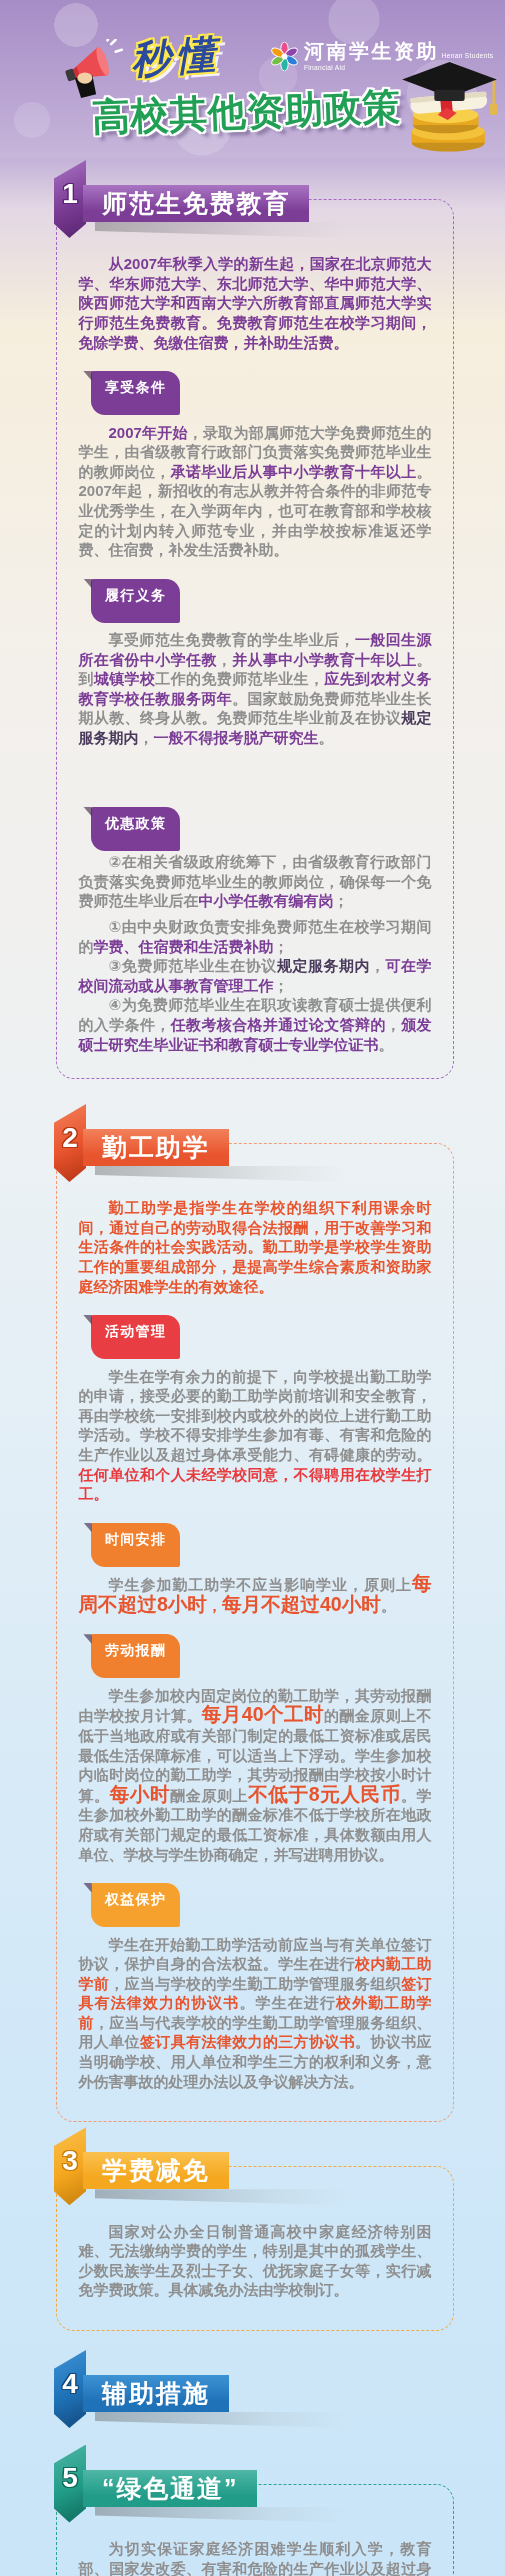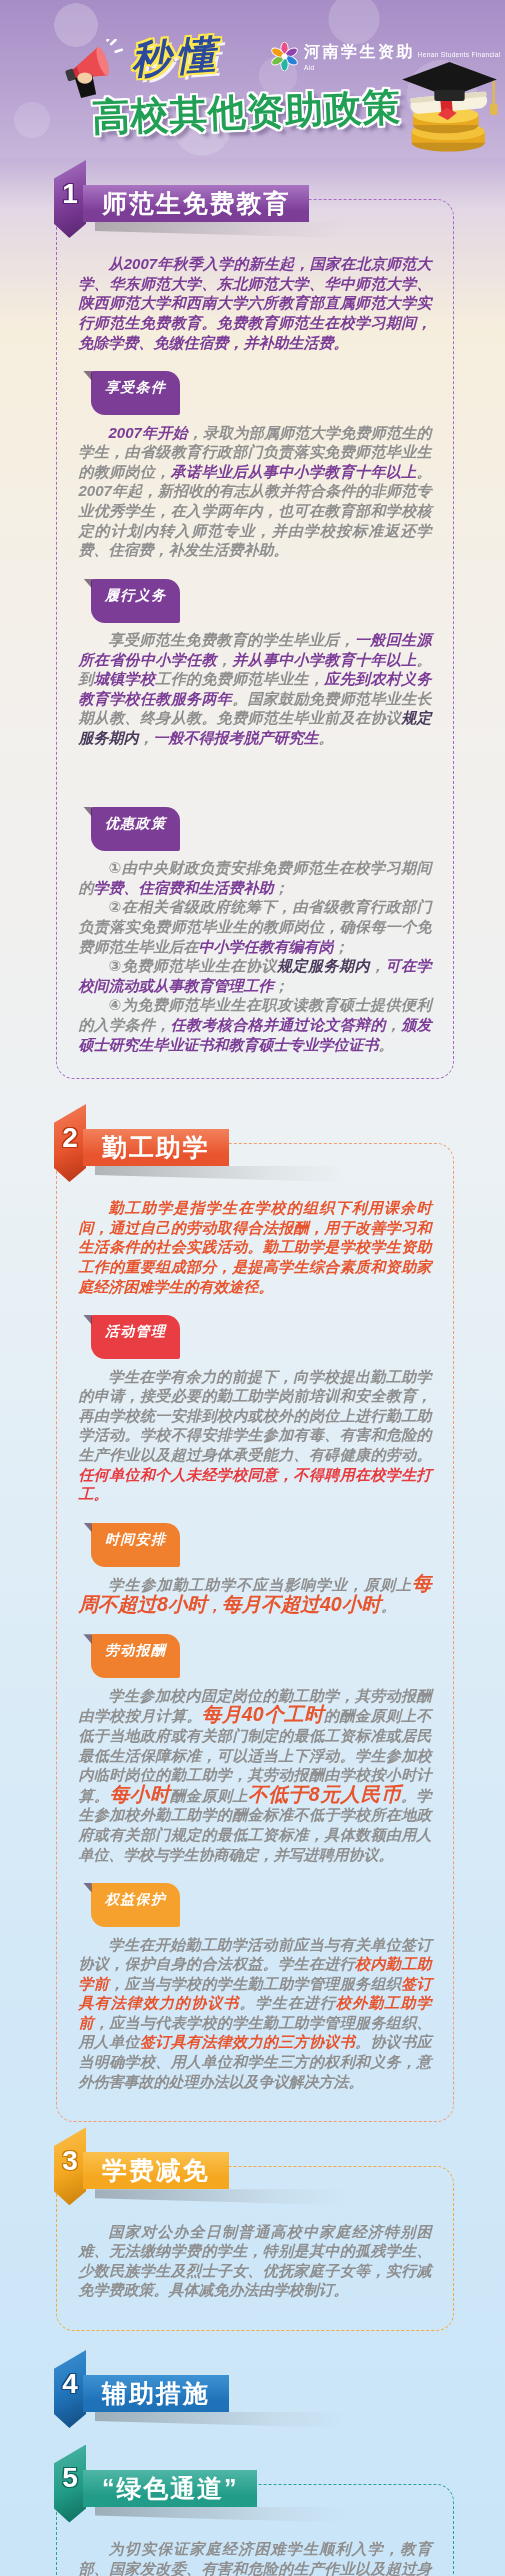--- a/index.html
+++ b/index.html
@@ -20,41 +20,41 @@
       linear-gradient(180deg,#a78dc6,#b9a4d2 60%,#c7b6da);}
   .badge{position:absolute;left:131px;top:30px;font-size:39px;font-weight:bold;font-style:italic;
     color:#2b4a9e;letter-spacing:6.3px;transform:rotate(-4deg);
     text-shadow:-1.9px -1.9px 0 #ffe94e,1.9px -1.9px 0 #ffe94e,-1.9px 1.9px 0 #ffe94e,1.9px 1.9px 0 #ffe94e,
       0 -1.9px 0 #ffe94e,0 1.9px 0 #ffe94e,-1.9px 0 0 #ffe94e,1.9px 0 0 #ffe94e,4.4px 4.4px 0 rgba(255,255,255,.85);}
   .main-title{position:absolute;left:92px;top:87px;font-size:38px;font-weight:bold;
     color:#21a055;letter-spacing:0.6px;transform:rotate(-2deg);white-space:nowrap;
     text-shadow:-1.9px -1.9px 0 #fff,1.9px -1.9px 0 #fff,-1.9px 1.9px 0 #fff,1.9px 1.9px 0 #fff,
       0 -1.9px 0 #fff,0 1.9px 0 #fff,-1.9px 0 0 #fff,1.9px 0 0 #fff,5px 5px 3.8px rgba(60,40,90,.45);}
   .logo{position:absolute;left:270px;top:42px;display:flex;align-items:center;gap:5px;}
-  .logo-text .cn{font-size:16px;font-weight:bold;color:#fff;letter-spacing:2.5px;line-height:17.7px;}
+  .logo-text .cn{font-size:20px;font-weight:bold;color:#fff;letter-spacing:2.5px;line-height:17.7px;}
   .logo-text .en{font-size:6.6px;color:#fff;letter-spacing:0.3px;}
   .megaphone{position:absolute;left:56px;top:39px;}
   .cap-coins{position:absolute;right:5px;top:58px;}
   
   .section{position:relative;}
   .sec-head{position:relative;height:77px;z-index:3;}
   .flag{position:absolute;left:54px;top:0;width:32px;height:78px;
     background:linear-gradient(155deg,var(--flag-light) 0%,var(--main) 55%,var(--stroke) 100%);
     clip-path:polygon(0 24%,100% 0,100% 82%,48% 100%,0 82%);}
   .num{position:absolute;top:17.7px;left:0;width:100%;text-align:center;
     font-size:28px;font-weight:bold;color:#fff;
     text-shadow:-1.3px -1.3px 0 var(--stroke),1.3px -1.3px 0 var(--stroke),-1.3px 1.3px 0 var(--stroke),1.3px 1.3px 0 var(--stroke);}
   .banner{position:absolute;left:83px;top:25px;height:37px;line-height:37px;padding:0 19px;
     background:linear-gradient(180deg,var(--flag-light),var(--main) 70%);color:#fff;
     font-size:25px;font-weight:bold;letter-spacing:1.9px;white-space:nowrap;}
   .banner-shadow{position:absolute;left:95px;top:62px;width:297px;height:16.4px;
     background:linear-gradient(95deg,rgba(90,90,90,.4),rgba(150,150,150,.12) 60%,rgba(150,150,150,0) 85%);
     clip-path:polygon(0 0,100% 0,88% 100%,0 55%);z-index:-1;}
   .dash-box{position:relative;margin:-38px 51px 0 56px;border:1.9px dashed var(--dash);
-    border-radius:17.7px;padding:48px 0 15px 0;z-index:1;font-style:italic;}
+    border-radius:17.7px;padding:48px 0 15px 0;z-index:1;}
   .para{margin:6.3px 21.5px 15px 21.5px;font-size:15px;line-height:19.6px;font-weight:bold;
     color:#8f8f8f;text-indent:2em;text-align:justify;}
   .para.tight{margin:0 21.5px 0 21.5px;}
   .para .hl{color:var(--main);}
   .para .red{color:#e8393d;}
   .para .dk{color:#4a3b5c;}
   .para .big{font-size:19.6px;line-height:19.6px;}
   .pill{position:relative;display:inline-block;margin:3.8px 0 1.3px 34px;height:36px;line-height:24px;
     padding:4px 14px;border-radius:1.9px 14px 1.9px 14px;color:#fff;font-size:14px;font-weight:bold;
     letter-spacing:1.3px;background:var(--main);}
@@ -141,22 +141,22 @@
       <div class="banner">师范生免费教育</div>
       <div class="banner-shadow"></div>
     </div>
     <div class="dash-box">
       <p class="para"><span class="hl">从2007年秋季入学的新生起，国家在北京师范大学、华东师范大学、东北师范大学、华中师范大学、陕西师范大学和西南大学六所教育部直属师范大学实行师范生免费教育。免费教育师范生在校学习期间，免除学费、免缴住宿费，并补助生活费。</span></p>
       <div class="pill" style="background-color: rgb(124, 61, 151);">享受条件</div>
       <p class="para"><span class="hl">2007年开始</span><span>，录取为部属师范大学免费师范生的学生，由省级教育行政部门负责落实免费师范毕业生的教师岗位，</span><span class="hl">承诺毕业后从事中小学教育十年以上</span><span>。2007年起，新招收的有志从教并符合条件的非师范专业优秀学生，在入学两年内，也可在教育部和学校核定的计划内转入师范专业，并由学校按标准返还学费、住宿费，补发生活费补助。</span></p>
       <div class="pill" style="background-color: rgb(124, 61, 151);">履行义务</div>
       <p class="para"><span>享受师范生免费教育的学生毕业后，</span><span class="hl">一般回生源所在省份中小学任教</span><span>，</span><span class="hl">并从事中小学教育十年以上</span><span>。到</span><span class="hl">城镇学校</span><span>工作的免费师范毕业生，</span><span class="hl">应先到农村义务教育学校任教服务两年</span><span>。国家鼓励免费师范毕业生长期从教、终身从教。免费师范生毕业前及在协议</span><span class="dk">规定服务期内</span><span>，</span><span class="hl">一般不得报考脱产研究生</span><span>。</span></p>
       <div class="pill" style="background-color: rgb(124, 61, 151); margin-top: 44px;">优惠政策</div>
+      <p class="para tight"><span>②在相关省级政府统筹下，由省级教育行政部门负责落实免费师范毕业生的教师岗位，确保每一个免费师范生毕业后在</span><span class="hl">中小学任教有编有岗</span><span>；</span></p>
       <p class="para tight" style="margin-top:6.3px"><span>①由中央财政负责安排免费师范生在校学习期间的</span><span class="hl">学费、住宿费和生活费补助</span><span>；</span></p>
-      <p class="para tight"><span>②在相关省级政府统筹下，由省级教育行政部门负责落实免费师范毕业生的教师岗位，确保每一个免费师范生毕业后在</span><span class="hl">中小学任教有编有岗</span><span>；</span></p>
       <p class="para tight"><span>③免费师范毕业生在协议</span><span class="dk">规定服务期内</span><span>，</span><span class="hl">可在学校间流动或从事教育管理工作</span><span>；</span></p>
       <p class="para tight" style="margin-bottom:8.8px"><span>④为免费师范毕业生在职攻读教育硕士提供便利的入学条件，</span><span class="hl">任教考核合格并通过论文答辩的</span><span>，</span><span class="hl">颁发硕士研究生毕业证书和教育硕士专业学位证书</span><span>。</span></p>
     </div>
   </section>
 
   <section class="section sec2" style="--main: #E8542D; --dash: #F59B72;">
     <div class="sec-head">
       <div class="flag">
         <span class="num">2</span>
       </div>

